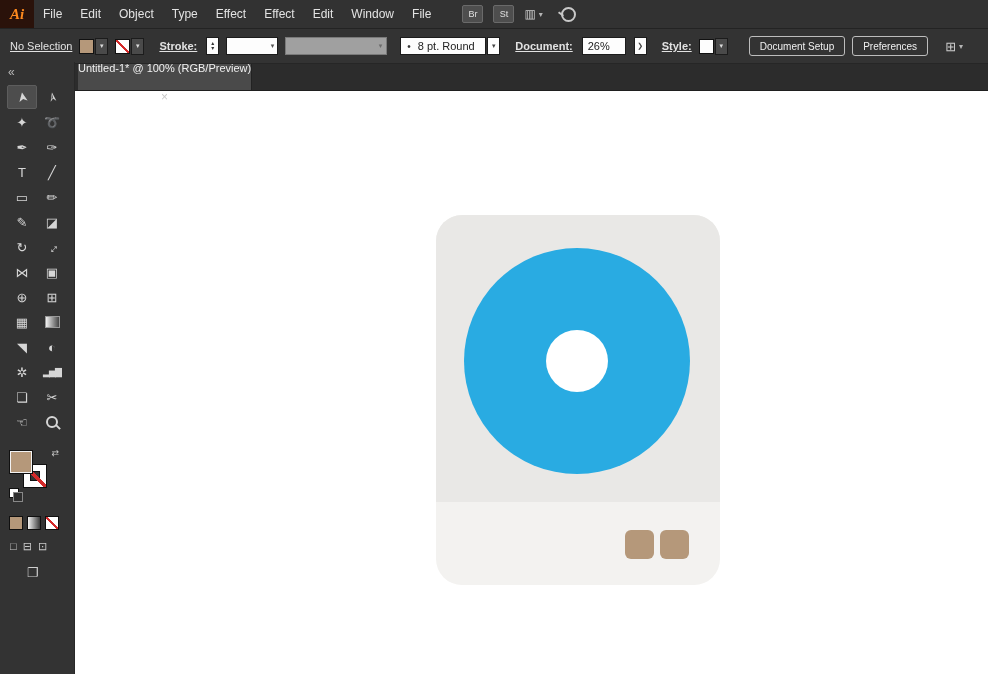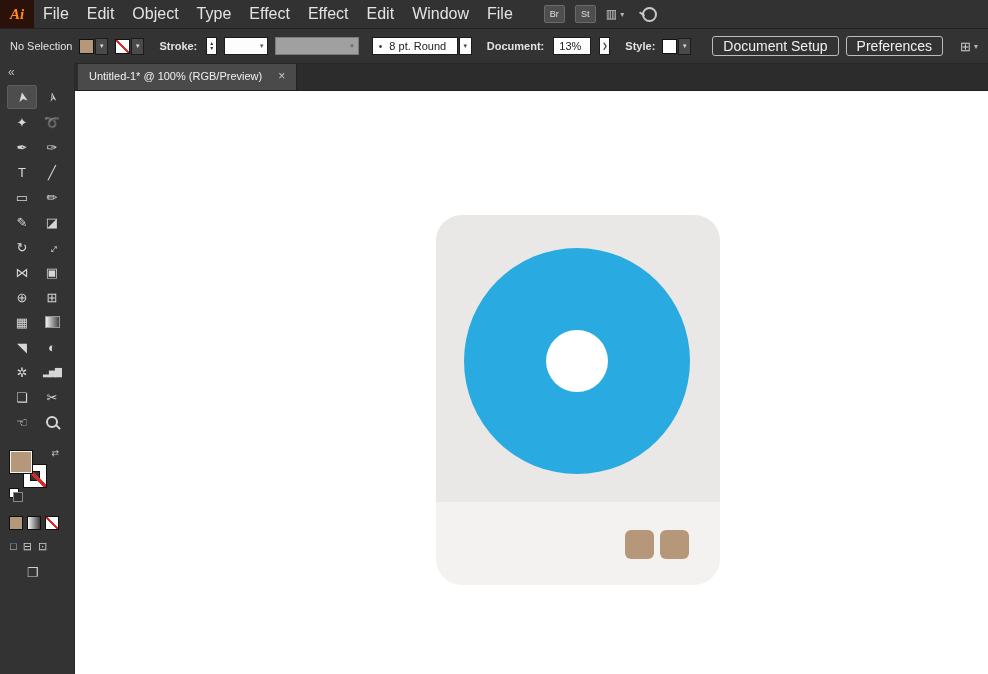--- a/index.html
+++ b/index.html
@@ -5,35 +5,35 @@
   html,body{margin:0;padding:0;}
   body{width:988px;height:674px;position:relative;overflow:hidden;background:#ffffff;
        font-family:"Liberation Sans",sans-serif;-webkit-user-select:none;user-select:none;}
 
   
   #menubar{position:absolute;top:0;left:0;right:0;height:28px;background:#323232;
            display:flex;align-items:center;z-index:6;}
   .ai-logo{width:34px;height:28px;background:#2a120a;color:#ff8a1e;
            font-family:"Liberation Serif",serif;font-style:italic;font-weight:bold;font-size:15px;
            display:flex;align-items:center;justify-content:center;}
-  .menu-item{padding:0 9px;font-size:16px;color:#e3e3e3;line-height:28px;cursor:default;}
+  .menu-item{padding:0 9px;font-size:12px;color:#e3e3e3;line-height:28px;cursor:default;}
   .mb-icons{display:flex;align-items:center;gap:10px;margin-left:22px;}
   .mb-badge{width:19px;height:16px;background:#4e4e4e;border:1px solid #6a6a6a;border-radius:2px;
             color:#e0e0e0;font-size:9px;display:flex;align-items:center;justify-content:center;}
   .ws-switch{display:flex;align-items:center;gap:3px;color:#c9c9c9;}
   .ws-glyph{font-size:12px;}
   .chev{font-size:8px;color:#b5b5b5;}
   .dial{width:11px;height:11px;border:2px solid #c9c9c9;border-radius:50%;position:relative;margin-left:8px;}
   .dial::after{content:"";position:absolute;width:6px;height:2px;background:#c9c9c9;left:-5px;top:4px;transform:rotate(35deg);}
 
   
   #controlbar{position:absolute;top:28px;left:0;right:0;height:34px;background:#333333;
               border-top:1px solid #232323;border-bottom:1px solid #262626;display:flex;align-items:center;
               padding:0 10px;gap:7px;color:#e8e8e8;font-size:11px;z-index:5;}
-  .cb-label{white-space:nowrap;color:#e2e2e2;}
+  .cb-label{white-space:nowrap;color:#e2e2e2;text-decoration:underline;}
   .cb-label.strong{font-weight:bold;margin-left:8px;}
   .field{background:#fdfdfd;border:1px solid #1c1c1c;height:18px;display:flex;align-items:center;
          color:#222;box-sizing:border-box;}
   .swatch-dd{display:flex;align-items:center;}
   .swatch{width:15px;height:15px;border:1px solid #111;box-sizing:border-box;display:inline-block;}
   .swatch.fill{background:#b5987a;}
   .swatch.none{background:#fff;position:relative;overflow:hidden;}
   .swatch.empty{background:#fdfdfd;}
   .slash{position:absolute;inset:0;background:linear-gradient(45deg,transparent 44%,#d42a2a 44%,#d42a2a 56%,transparent 56%);}
   .dd-btn{width:13px;height:17px;display:inline-flex;align-items:center;justify-content:center;
@@ -46,31 +46,31 @@
   .combo-chev{font-size:7px;color:#555;}
   .brush-dd{width:102px;height:18px;background:#a0a0a0;border:1px solid #7a7a7a;box-sizing:border-box;
             display:flex;align-items:center;justify-content:flex-end;padding-right:4px;}
   .brush-chev{font-size:7px;color:#6b6b6b;}
   .vw-wrap{display:flex;align-items:center;margin-left:6px;}
   .vw{width:86px;padding:0 6px;gap:7px;}
   .dot{font-size:10px;color:#333;}
   .vw-text{font-size:11px;color:#222;white-space:nowrap;}
   .opacity{width:44px;padding:0 5px;margin-left:2px;}
   .cbtn{background:transparent;border:1px solid #bdbdbd;color:#f0f0f0;border-radius:3px;height:20px;
-        padding:8px 10px;font-size:14px;display:flex;align-items:center;
+        padding:8px 10px;font-size:10px;display:flex;align-items:center;
         font-family:"Liberation Sans",sans-serif;white-space:nowrap;cursor:default;}
   .cbtn.ds{margin-left:14px;}
   .align-dd{display:flex;align-items:center;gap:3px;margin-left:10px;color:#cccccc;}
   .align-glyph{font-size:13px;}
 
   
   #tabbar{position:absolute;top:62px;left:74px;right:0;height:28px;background:#2c2c2c;
           border-bottom:1px solid #1f1f1f;display:flex;align-items:stretch;z-index:4;}
-  .tab{background:#4a4a4a;display:flex;align-items:center;padding:0 11px;gap:16px;
-       font-size:11px;color:#f0f0f0;margin-left:4px;border-right:1px solid #222;white-space:nowrap;}
+  .tab{background:#4a4a4a;display:flex;align-items:center;padding:0 0;gap:16px;
+       font-size:11px;color:#f0f0f0;margin-left:4px;border-right:1px solid #222;white-space:nowrap;flex-direction:column;}
   .tab-close{color:#c8c8c8;font-size:12px;cursor:default;}
 
   
   #toolbar{position:absolute;top:62px;left:0;bottom:0;width:74px;background:#333333;
            border-right:1px solid #282828;z-index:5;}
   .collapse{color:#b8b8b8;font-size:12px;padding:3px 0 1px 8px;line-height:14px;}
   .tools{display:grid;grid-template-columns:repeat(2,30px);justify-content:center;row-gap:1px;margin-top:5px;}
   .tool{width:30px;height:24px;display:flex;align-items:center;justify-content:center;
         color:#d6d6d6;font-size:13px;cursor:default;box-sizing:border-box;}
   .tool.selected{background:#4d4d4d;border:1px solid #5d5d5d;border-radius:2px;}
@@ -173,21 +173,21 @@
   <div class="vw-wrap">
     <div class="field vw">
       <span class="dot">•</span>
       <span class="vw-text">8 pt. Round</span>
     </div>
     <span class="dd-btn light">▾</span>
   </div>
 
   <span class="cb-label strong">Document:</span>
   <div class="field opacity">
-    <span>13%</span>
+    <span>26%</span>
   </div>
   <span class="dd-btn light">❯</span>
 
   <span class="cb-label strong">Style:</span>
   <div class="swatch-dd">
     <span class="swatch empty"></span>
     <span class="dd-btn">▾</span>
   </div>
 
   <button class="cbtn ds">Document Setup</button>

